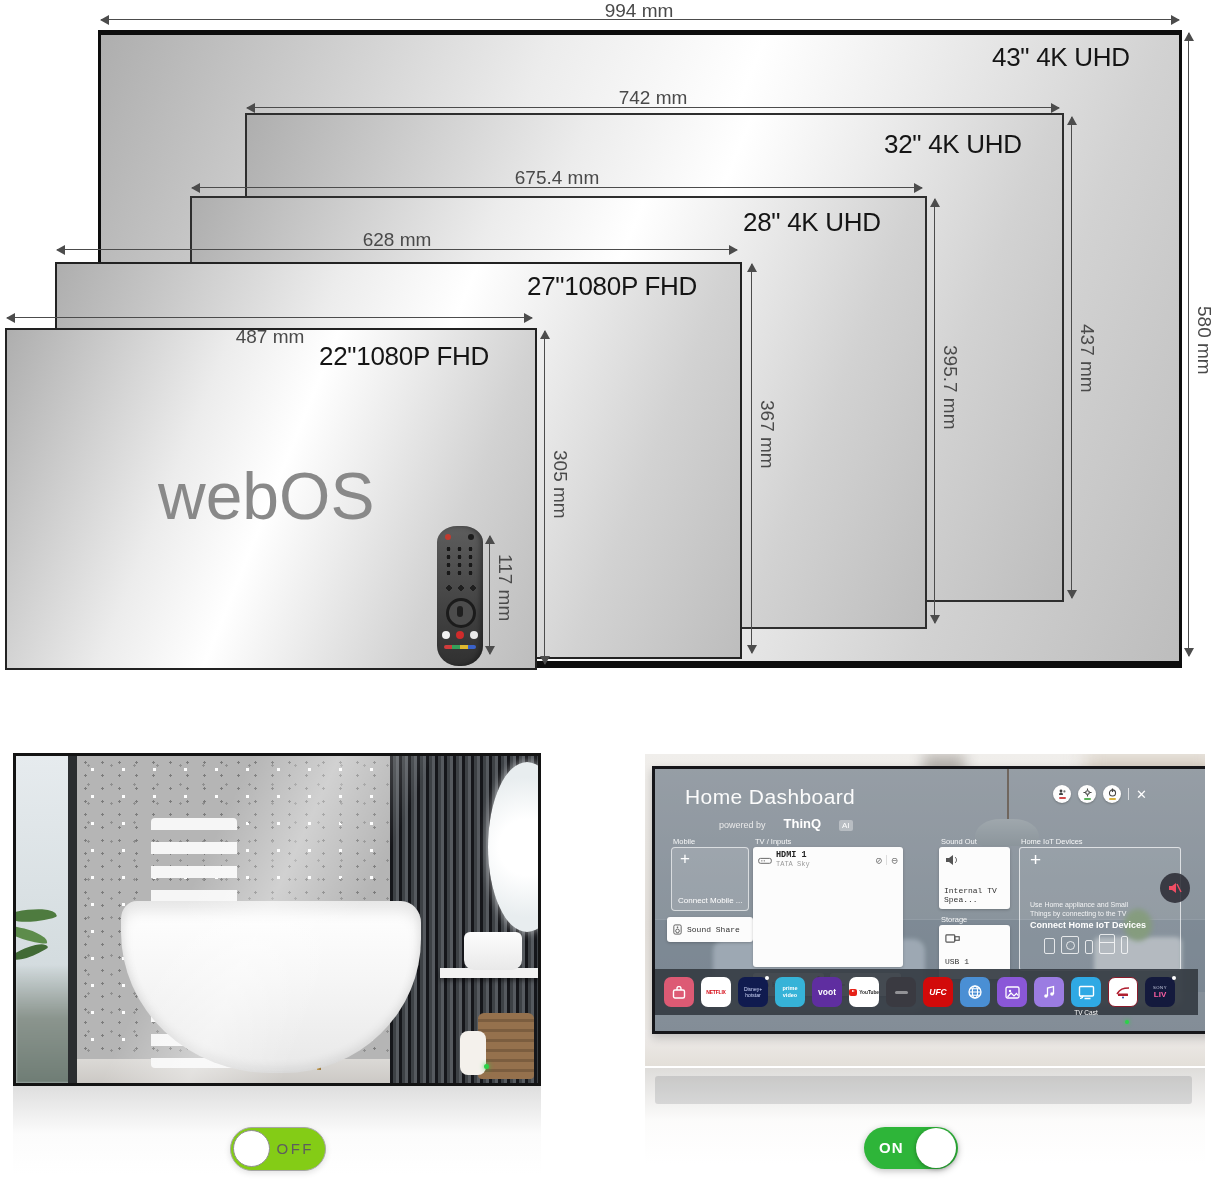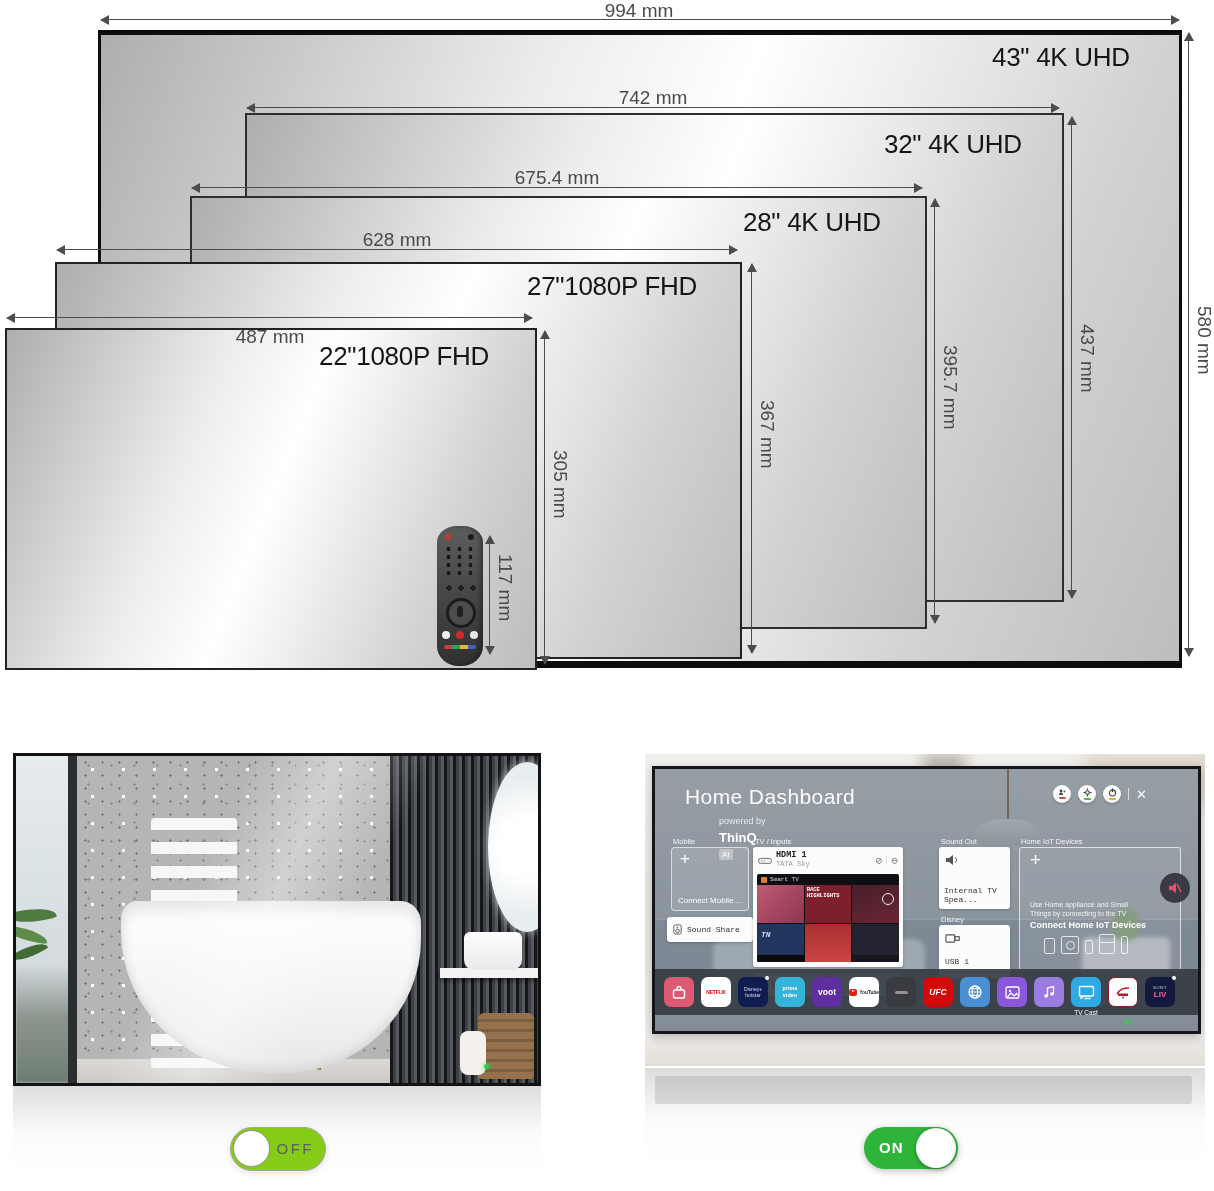--- a/index.html
+++ b/index.html
@@ -111,36 +111,36 @@
     background:#fff;box-shadow:0 1px 4px rgba(0,0,0,.35);}
   .toggle-on .tlabel{position:absolute;left:15px;top:12px;font-size:15px;font-weight:bold;color:#fff;letter-spacing:1px;}
 
   
   .photoR{position:absolute;left:645px;top:754px;width:560px;height:312px;overflow:hidden;z-index:2;
     background:linear-gradient(180deg,#f0eeeb 0,#e7e3de 55%,#efece8 100%);}
   .pr-strip{position:absolute;left:278px;top:0;width:42px;height:42px;background:#b6b2ad;filter:blur(7px);}
   .pr-blob{position:absolute;right:-10px;top:0;width:130px;height:52px;background:#d9d0c5;filter:blur(9px);}
   .pr-table{position:absolute;left:0;top:276px;width:100%;height:36px;background:linear-gradient(180deg,#efeceb,#e3dfd9);}
   .tv{position:absolute;left:7px;top:12px;width:543px;height:262px;border:3px solid #16161a;overflow:hidden;
-    background:#98a1a8;box-shadow:0 4px 9px rgba(0,0,0,.2);}
+    background:#98a1a8;box-shadow:0 4px 9px rgba(0,0,0,.2);padding-left:12px;}
   .tv>div{position:absolute;}
   .room-base{left:0;top:0;width:100%;height:100%;
     background:linear-gradient(180deg,#a8afb6 0%,#99a3ac 45%,#8b96a0 100%);}
   .room-wainscot{left:0;top:150px;width:100%;height:72px;background:rgba(108,127,142,.45);
     border-top:1px solid rgba(255,255,255,.25);}
   .room-couch{left:58px;top:170px;width:212px;height:72px;background:#b2bfcb;border-radius:12px;filter:blur(2px);}
   .room-table{right:28px;top:168px;width:88px;height:68px;background:#ccd3d8;border-radius:6px;filter:blur(2px);}
   .room-plant{right:58px;top:140px;width:28px;height:32px;background:#7fa06b;border-radius:50%;filter:blur(2.5px);}
   .lamp-cord{left:352px;top:0;width:2px;height:52px;background:#6e5a49;}
   .lamp-shade{left:320px;top:50px;width:64px;height:27px;border-radius:50% 50% 10px 10px/80% 80% 12px 12px;
     background:linear-gradient(180deg,#b6bec2,#98a2a7);}
   .room-overlay{left:0;top:0;width:100%;height:100%;background:rgba(118,126,135,.35);}
 
   .db-title{left:30px;top:16px;font-size:21px;font-weight:400;color:#fbfbfb;letter-spacing:.4px;}
-  .db-powered{left:64px;top:47px;display:flex;align-items:baseline;gap:4px;flex-direction:column;}
+  .db-powered{left:64px;top:47px;display:flex;align-items:baseline;gap:18px;}
   .db-powered .pb{font-size:9px;color:#eaeaea;}
   .db-powered .brand{font-size:13px;font-weight:bold;color:#fff;}
   .db-powered .ai{font-size:8px;color:#fff;background:rgba(255,255,255,.35);padding:1px 3px;border-radius:2px;}
   .db-topbar{left:398px;top:16px;display:flex;align-items:center;gap:7px;}
   .circle-btn{width:18px;height:18px;border-radius:50%;background:#fdfdfd;display:flex;flex-direction:column;
     align-items:center;justify-content:center;gap:1px;box-shadow:0 1px 2px rgba(0,0,0,.25);}
   .circle-btn .ubar{width:7px;height:1.5px;border-radius:1px;}
   .db-sep{width:1px;height:12px;background:rgba(255,255,255,.65);}
   .db-close{font-size:13px;color:#fff;line-height:1;}
 
@@ -252,20 +252,21 @@
 <body>
 
 <div class="stage">
 
   <div class="panel p43"></div>
   <div class="panel p32"></div>
   <div class="panel p28"></div>
   <div class="panel p27"></div>
   <div class="panel p22"></div>
 
+  <div class="weboslogo">webOS</div>
 
   <div class="harrow" style="top:19px;left:101px;width:1078px;"></div>
   <div class="dimlabel hlabel" style="top:0;left:539px;">994 mm</div>
   <div class="harrow" style="top:107px;left:247px;width:812px;"></div>
   <div class="dimlabel hlabel" style="top:87px;left:553px;">742 mm</div>
   <div class="harrow" style="top:187px;left:192px;width:730px;"></div>
   <div class="dimlabel hlabel" style="top:167px;left:457px;">675.4 mm</div>
   <div class="harrow" style="top:249px;left:57px;width:680px;"></div>
   <div class="dimlabel hlabel" style="top:229px;left:297px;">628 mm</div>
   <div class="harrow" style="top:317px;left:7px;width:525px;"></div>
@@ -380,21 +381,21 @@
           <i class="ubar" style="background:#d8b13c;"></i>
         </div>
         <div class="db-sep"></div>
         <div class="db-close">✕</div>
       </div>
 
       <div class="db-section" style="left:18px;top:68px;">Mobile</div>
       <div class="db-section" style="left:100px;top:68px;">TV / Inputs</div>
       <div class="db-section" style="left:286px;top:68px;">Sound Out</div>
       <div class="db-section" style="left:366px;top:68px;">Home IoT Devices</div>
-      <div class="db-section" style="left:286px;top:146px;">Disney</div>
+      <div class="db-section" style="left:286px;top:146px;">Storage</div>
 
       <div class="ghost" style="left:16px;top:78px;width:76px;height:62px;">
         <span class="gplus">+</span>
         <span class="glabel">Connect Mobile ...</span>
       </div>
 
       <div class="card soundshare">
         <svg width="11" height="11" viewBox="0 0 12 12">
           <rect x="2" y="1" width="8" height="10" rx="1.5" fill="none" stroke="#555" stroke-width="1"></rect>
           <circle cx="6" cy="7.5" r="2" fill="none" stroke="#555" stroke-width="1"></circle>
@@ -411,43 +412,20 @@
               <circle cx="9" cy="6.5" r="1" fill="#666"></circle>
           </svg>
           <div class="tcol">
             <span class="t1">HDMI 1</span>
             <span class="t2">TATA Sky</span>
           </div>
           <span class="sp"></span>
           <span class="gl">⊘</span>
           <span class="vr"></span>
           <span class="gl">⊖</span>
-        </div>
-        <div class="preview">
-          <div class="pbar">
-            <span class="plogo"></span>
-            <span class="pbrand">Smart TV</span>
-          </div>
-          <div class="thumbs">
-            <div class="th1"></div>
-            <div class="th2">
-              <span>RACE HIGHLIGHTS</span>
-            </div>
-            <div class="th3">
-                <i></i>
-              </div>
-            <div class="th4">
-              <span class="tn">TN</span>
-              <span class="strip"></span>
-            </div>
-            <div class="th5"></div>
-            <div class="th6">
-              <span class="strip"></span>
-            </div>
-          </div>
         </div>
       </div>
 
       <div class="card minicard" style="left:98px;top:204px;width:71px;">
         <svg width="12" height="8" viewBox="0 0 20 12">
           <rect x="1" y="3" width="18" height="7" rx="2.5" fill="none" stroke="#666" stroke-width="1.6"></rect>
         </svg>
         <span>HDMI 1</span>
         <i class="reddot"></i>
       </div>

